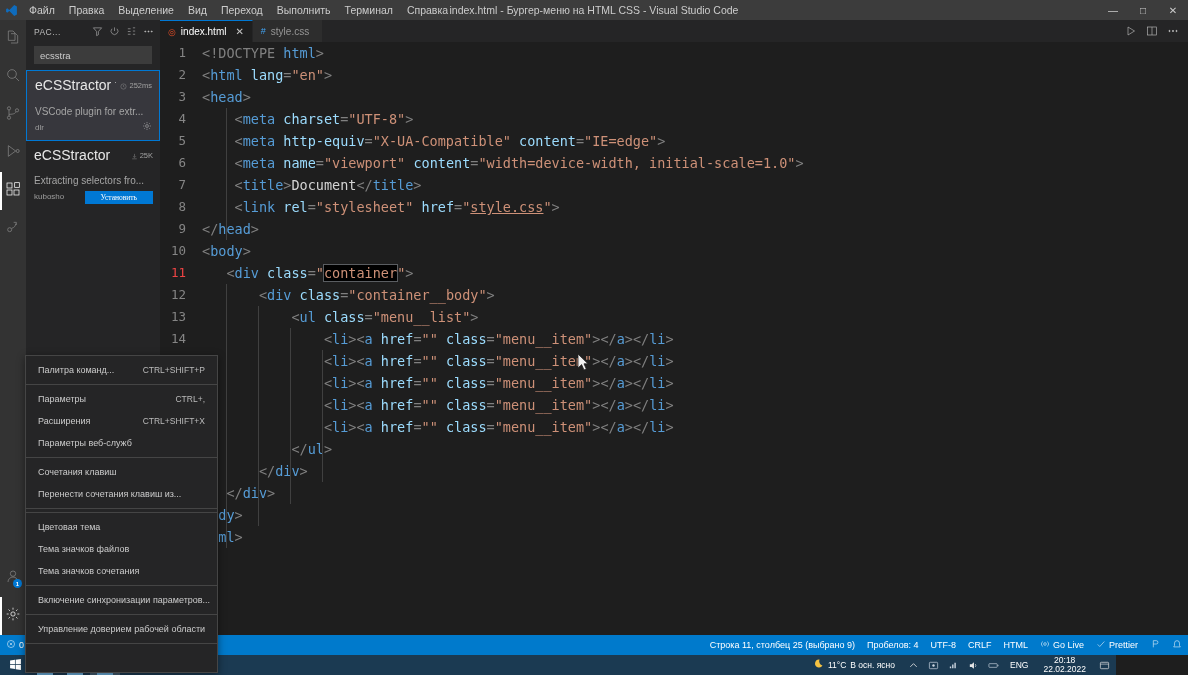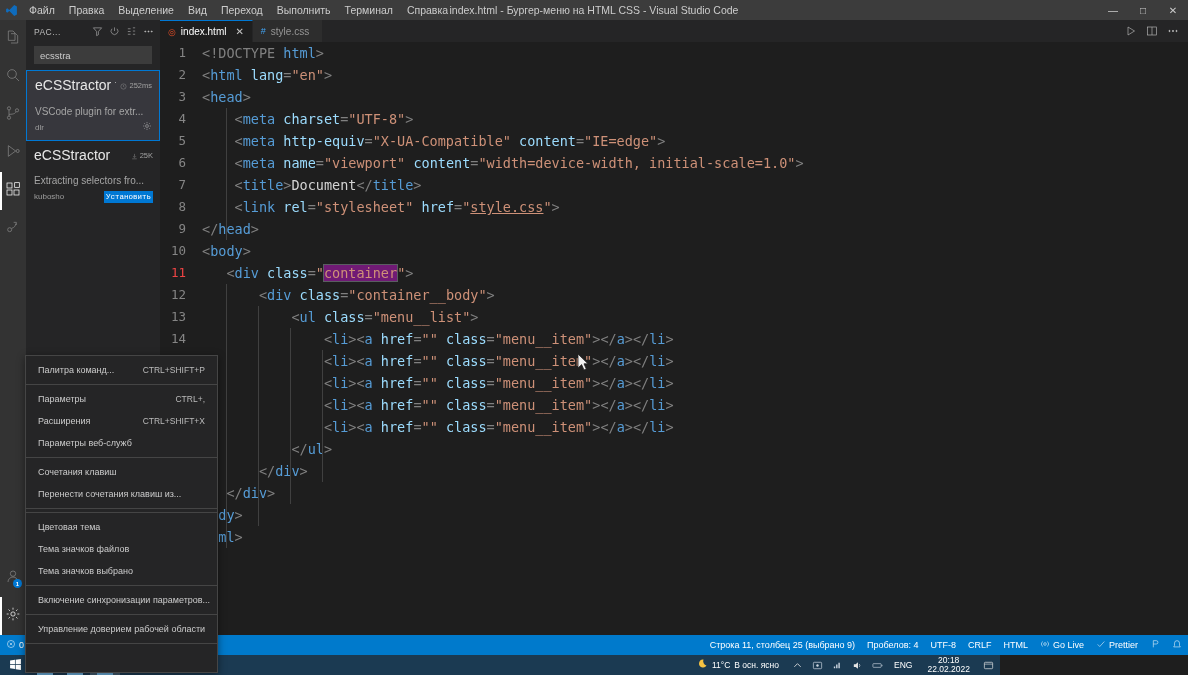--- a/index.html
+++ b/index.html
@@ -93,21 +93,21 @@
   .ext-name { font-weight: normal; color: #e7e7e7; font-size: 14px; white-space: nowrap; overflow:hidden; }
   .ext-meta { margin-left: auto; color: #a0a0a0; font-size: 7.5px; display: flex; align-items: center; gap: 2px; white-space: nowrap; }
   .ext-meta svg { width: 7px; height: 7px; stroke: #a0a0a0; fill: none; stroke-width: 1.4; }
   .ext-desc { color: #a5a5a5; font-size: 10px; margin-top: 10px; white-space: nowrap; overflow: hidden; }
   .ext-bottom { display: flex; align-items: center; margin-top: 3px; }
   .ext-pub { color: #9d9d9d; font-size: 8px; }
   .ext-gear { margin-left: auto; }
   .ext-gear svg { width: 10px; height: 10px; stroke: #c5c5c5; fill: none; stroke-width: 1.2; }
   .ext-install {
     margin-left: auto; background: #0078d4; color: #fff; font-size: 7.5px;
-    padding: 2px 2px; border: none; cursor: pointer; font-family: Liberation Mono, monospace;
+    padding: 2px 16px; border: none; cursor: pointer; font-family: Liberation Serif, serif;
   }
 
   
   .editor-area {
     position: absolute; left: 160px; top: 20px; width: 1028px; height: 615px;
     background: #1e1e1e;
   }
   .tabbar {
     height: 22px; background: #252526; display: flex; align-items: stretch;
     position: relative;
@@ -137,21 +137,21 @@
     font-size: 12.5px; flex-shrink: 0; user-select: none;
   }
   .ln.cur { color: #ef4444; }
   .code-text { color: #d4d4d4; position: relative; }
   .tagname { color: #569cd6; }
   .attr { color: #9cdcfe; }
   .str { color: #ce9178; }
   .punc { color: #808080; }
   .plain { color: #d4d4d4; }
   .link-str { color: #ce9178; text-decoration: underline; }
-  .sel-hl { background: #701a75; outline: 1px solid #5a5d61; }
+  .sel-hl { background: #000000; outline: 1px solid #5a5d61; }
 
   .indent-guide {
     position: absolute; width: 1px; background: #404040; top: 0;
   }
 
   .mouse-cursor {
     position: absolute; left: 417px; top: 311px; z-index: 40; pointer-events: none;
   }
   .mouse-cursor svg { width: 12px; height: 18px; }
 
@@ -176,21 +176,21 @@
   }
   .sb-item {
     display: flex; align-items: center; gap: 3px; padding: 0 6px; height: 20px;
     white-space: nowrap; cursor: pointer;
   }
   .sb-item svg { width: 10px; height: 10px; stroke: #ffffff; fill: none; stroke-width: 1.3; }
   .sb-right { margin-left: auto; display: flex; align-items: center; }
 
   
   .taskbar {
-    position: absolute; left: 0; bottom: 0; width: 1000px; height: 20px;
+    position: absolute; left: 0; bottom: 0; width: 1116px; height: 20px;
     background: #1b3a52; display: flex; align-items: center;
     font-size: 8.5px; color: #ffffff;
   }
   .tb-left { display: flex; align-items: center; height: 20px; }
   .tb-btn {
     width: 30px; height: 20px; display: flex; align-items: center; justify-content: center;
     position: relative; cursor: pointer;
   }
   .tb-btn.open::after {
     content: ""; position: absolute; bottom: 0; left: 7px; right: 7px; height: 2px;
@@ -477,21 +477,21 @@
       </div>
       <div class="ctx-sep"></div>
       <div class="ctx-sep"></div>
       <div class="ctx-item">
         <span>Цветовая тема</span>
       </div>
       <div class="ctx-item">
         <span>Тема значков файлов</span>
       </div>
       <div class="ctx-item">
-        <span>Тема значков выбрано</span>
+        <span>Тема значков сочетания</span>
       </div>
       <div class="ctx-sep"></div>
       <div class="ctx-item">
         <span>Включение синхронизации параметров...</span>
       </div>
       <div class="ctx-sep"></div>
       <div class="ctx-item">
         <span>Управление доверием рабочей области</span>
       </div>
       <div class="ctx-sep"></div>

